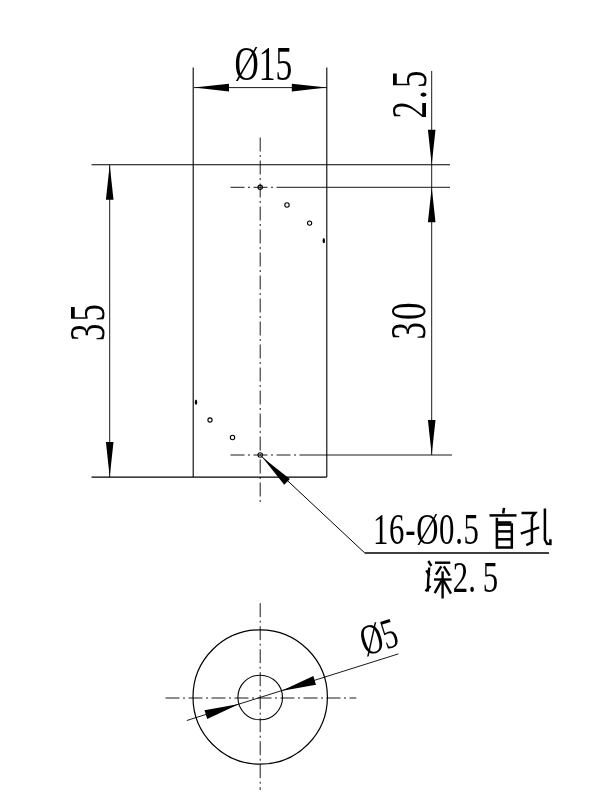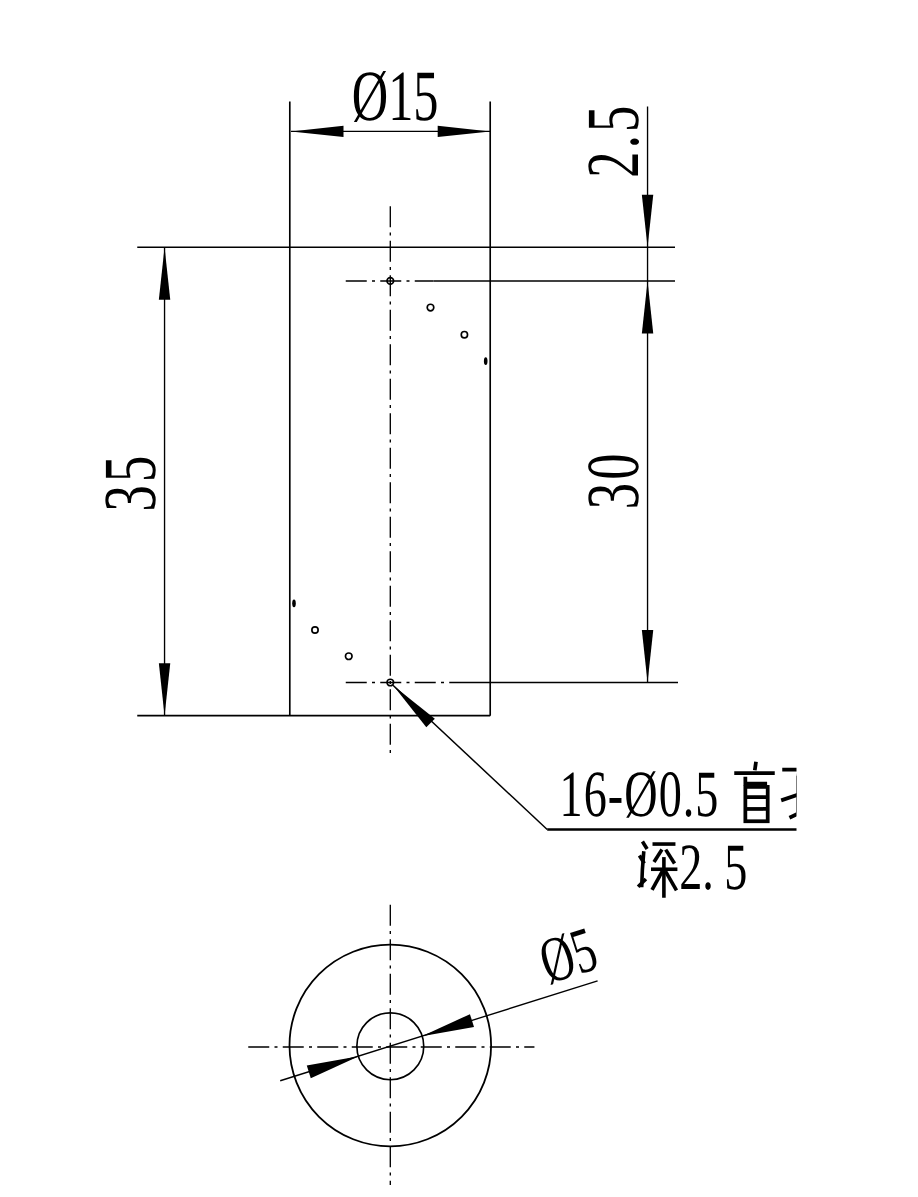--- a/index.html
+++ b/index.html
@@ -1,16 +1,16 @@
 <!DOCTYPE html>
 <html><head>
 <meta charset="utf-8">
 <style>
   html,body{margin:0;padding:0;background:#ffffff;}
-  #page{position:relative;width:531px;height:798px;background:#ffffff;overflow:hidden;}
+  #page{position:relative;width:531px;height:798px;background:#ffffff;overflow:hidden;padding-left:36px;}
   svg{position:absolute;left:0;top:0;}
   text{font-family:"Liberation Serif", serif;fill:#000;}
 </style>
 </head>
 <body>
 <div id="page">
 <svg width="612" height="798" viewBox="0 0 612 798">
 
   <rect x="0" y="0" width="612" height="798" fill="#ffffff"></rect>
 

